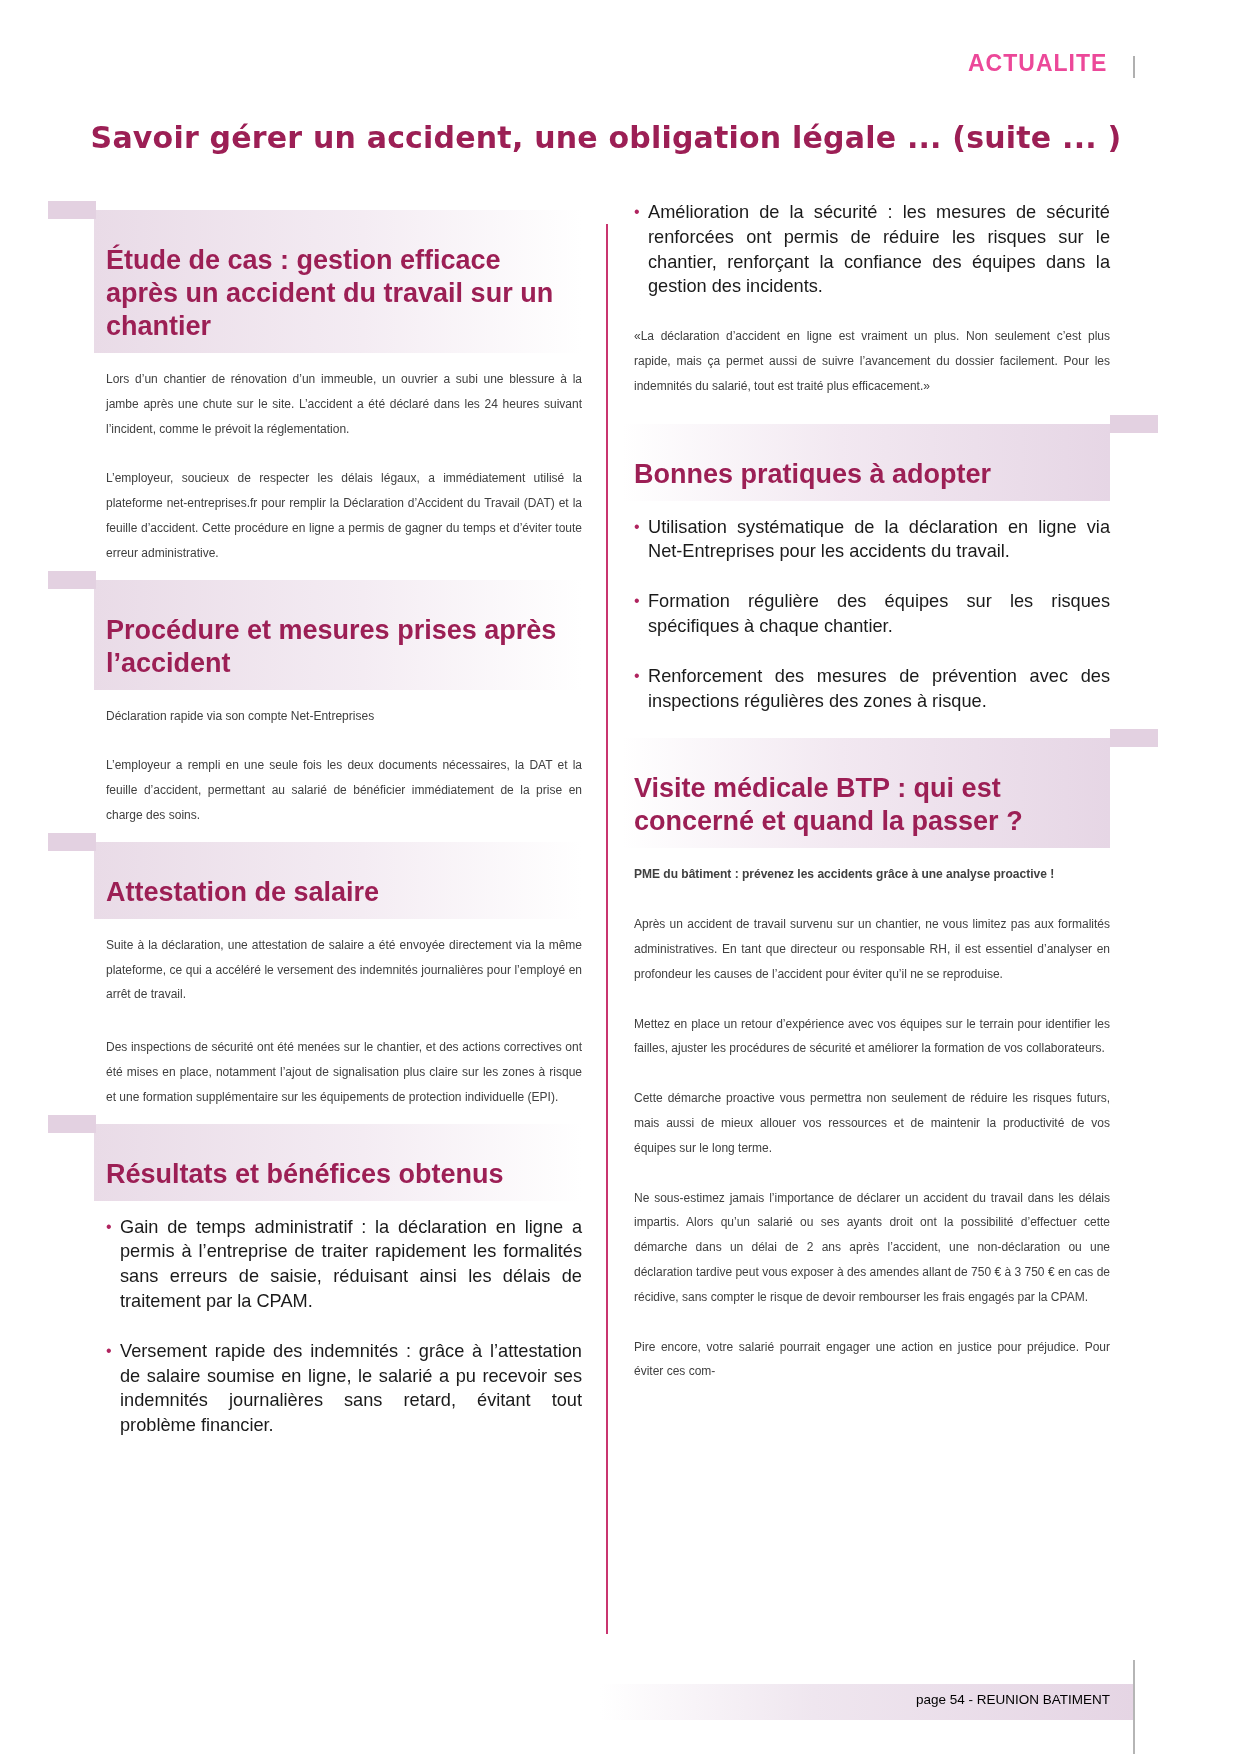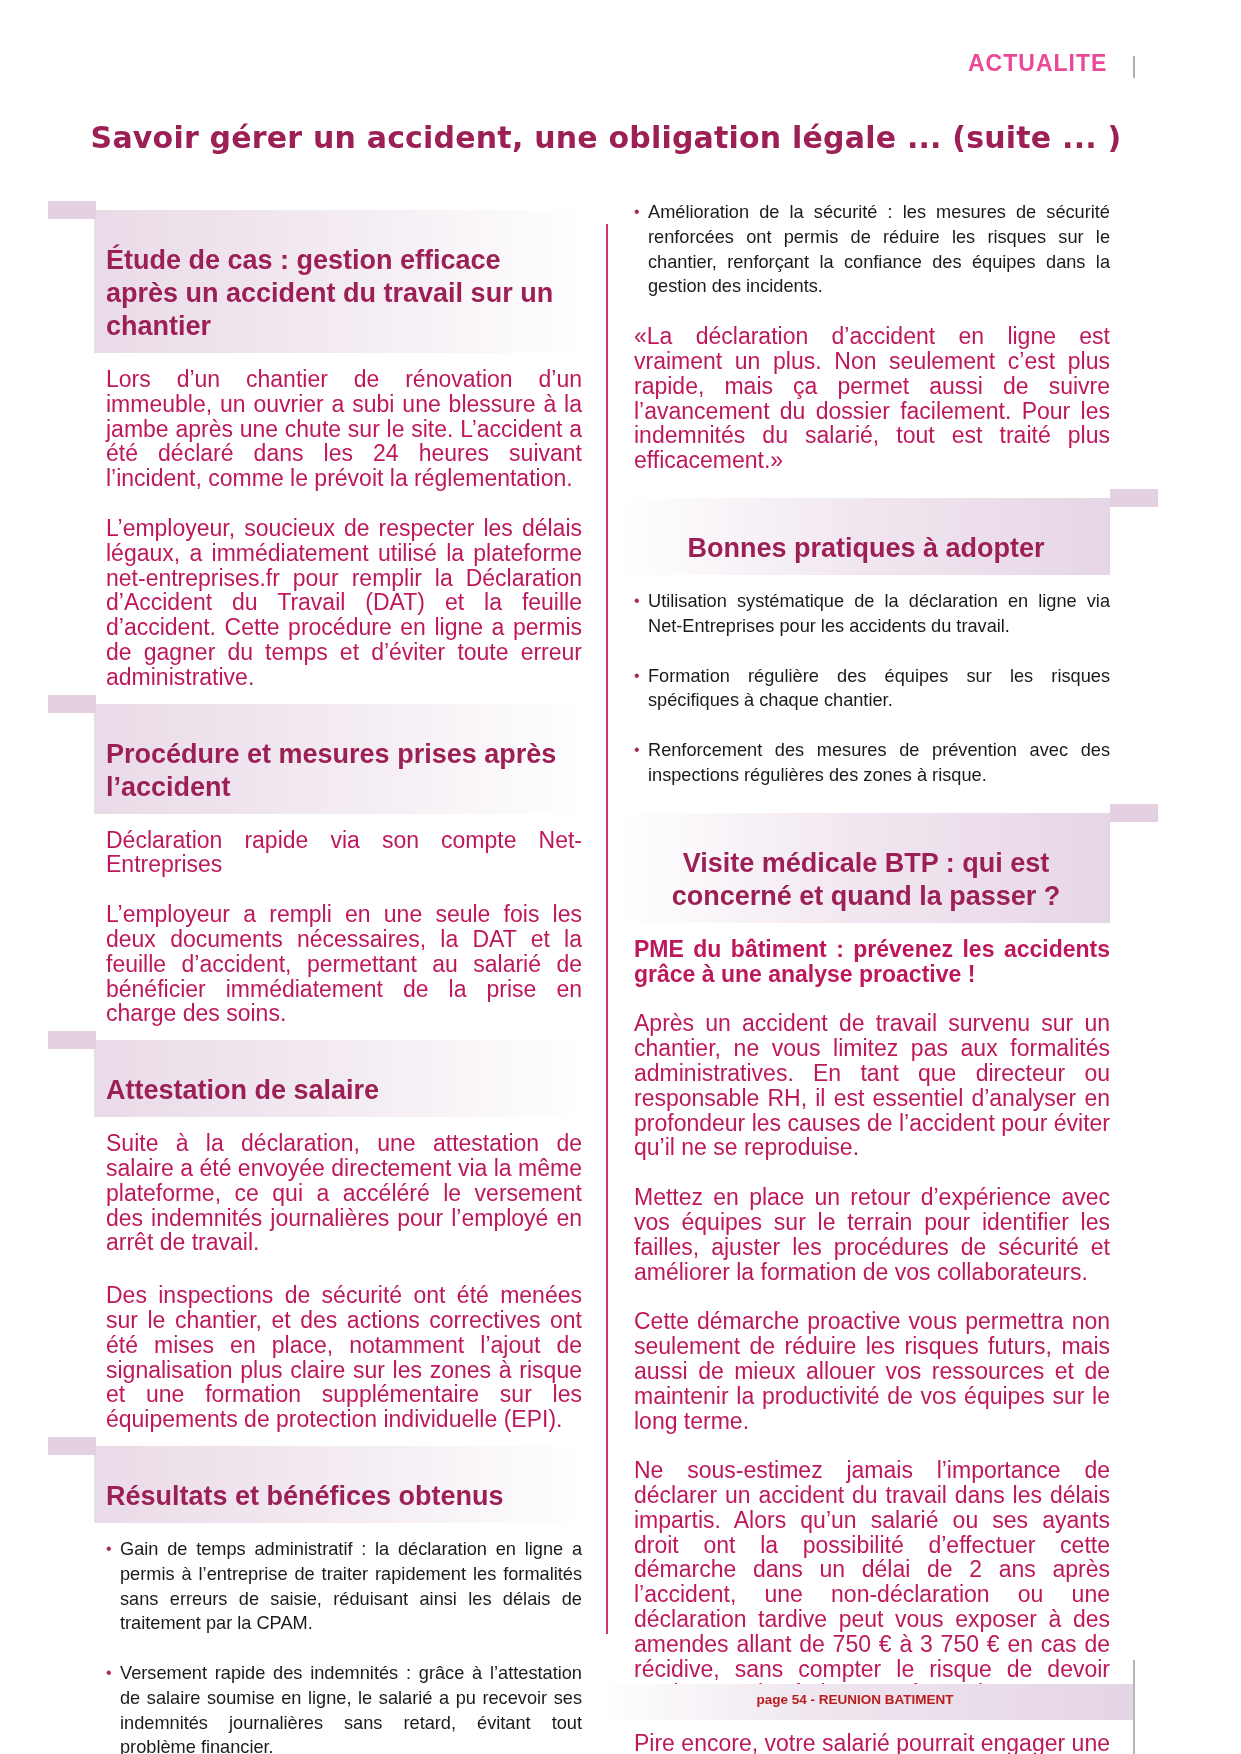--- a/index.html
+++ b/index.html
@@ -31,48 +31,47 @@
   .heading-box {
     position: relative; margin-left: -12px; padding: 10px 12px 10px 12px;
     background: linear-gradient(90deg, #e9dbe7 0%, #f4ecf3 55%, #ffffff 100%);
   }
   .heading-box::before {
     content: ""; position: absolute; left: -46px; top: -9px; width: 48px; height: 18px; background: #e3d1e1;
   }
   .col-right .heading-box {
     background: linear-gradient(90deg, #ffffff 0%, #f2e8f1 45%, #e6d6e5 100%);
     margin-right: 0;
-    text-align: center;
   }
   .col-right .heading-box::before { display: none; }
   .col-right .heading-box::after {
     content: ""; position: absolute; right: -48px; top: -9px; width: 48px; height: 18px; background: #e3d1e1;
   }
   .heading-text {
     font-weight: bold; font-size: 27px; line-height: 33px; color: #9c1f55; margin-top: 24px;
   }
 
   .para {
-    font-size: 23px; line-height: 24.8px; text-align: justify; color: #be185d;
+    font-size: 12px; line-height: 24.8px; text-align: justify; color: #404040;
     hyphens: auto;
   }
   .para.bold { font-weight: bold; }
   .gap-s { height: 14px; }
   .gap-m { height: 25px; }
 
   .bullet { position: relative; padding-left: 14px; font-size: 18.2px; line-height: 24.8px; text-align: justify; }
   .bullet .dot { position: absolute; left: 0; top: 0; color: #b0245f; font-size: 16px; }
 
   .footer-band {
     position: absolute; top: 1684px; left: 600px; width: 534px; height: 36px;
     background: linear-gradient(90deg, #ffffff 0%, #efe6ef 40%, #e5d5e4 100%);
   }
   .footer-text {
-    position: absolute; top: 1692px; left: 600px; width: 510px; text-align: center;
-    font-weight: bold; font-size: 13.5px; color: #b91c1c;
+    position: absolute; top: 1692px; left: 600px; width: 510px; text-align: right;
+    font-weight: normal; font-size: 13.5px; color: #000000;
   }
   .footer-rule {
     position: absolute; top: 1660px; left: 1133px; width: 2px; height: 94px; background: #b5b5b5;
   }
 </style>
 </head>
 <body>
 
 <div class="section-label">ACTUALITE</div>
 <div class="section-bar"></div>

